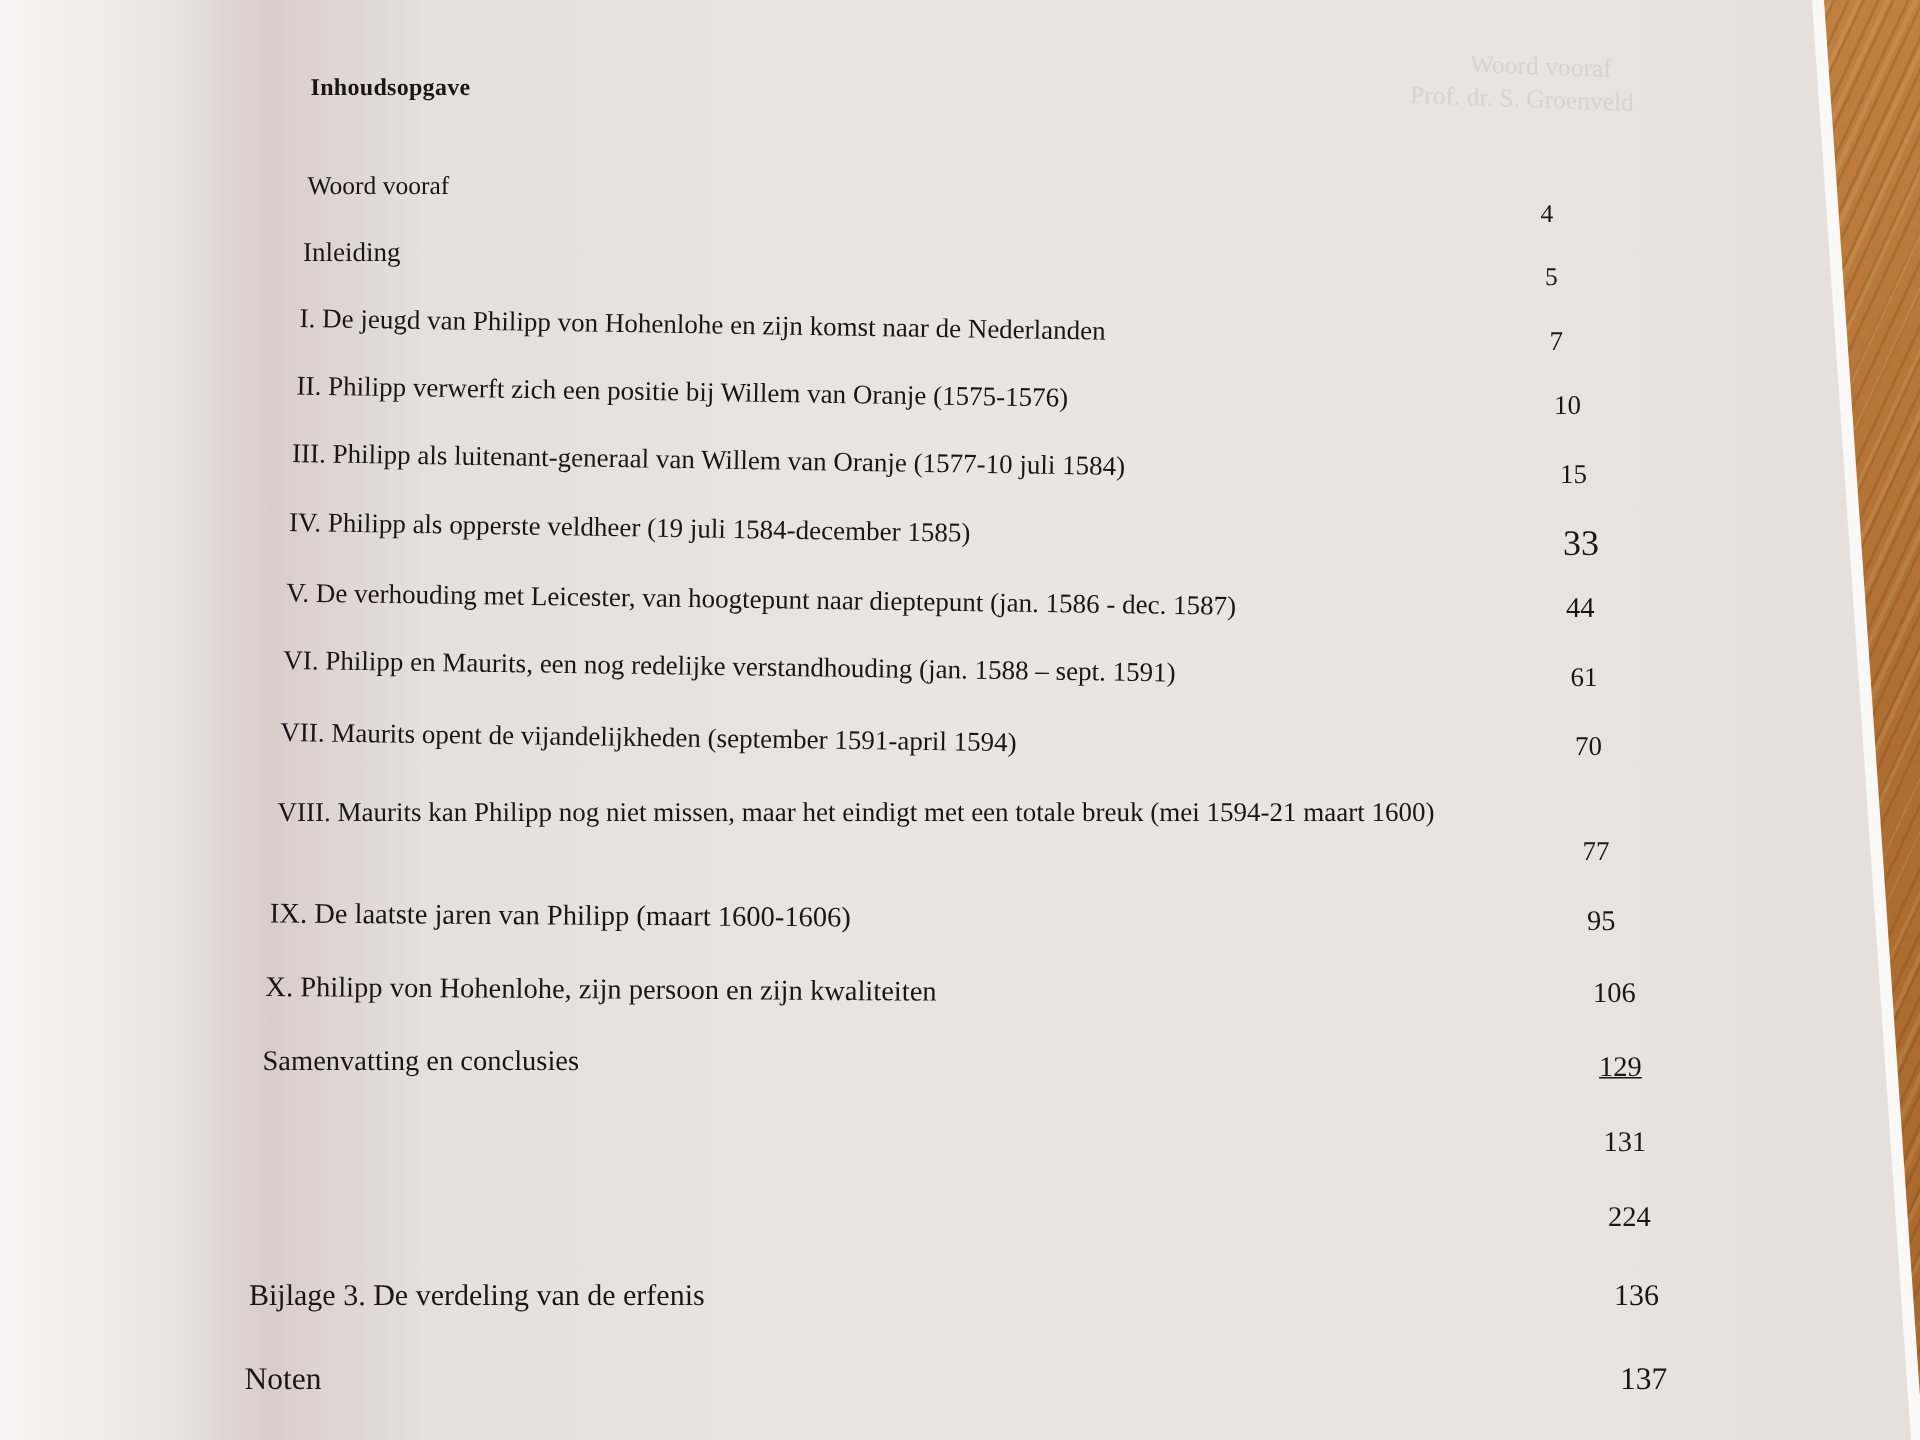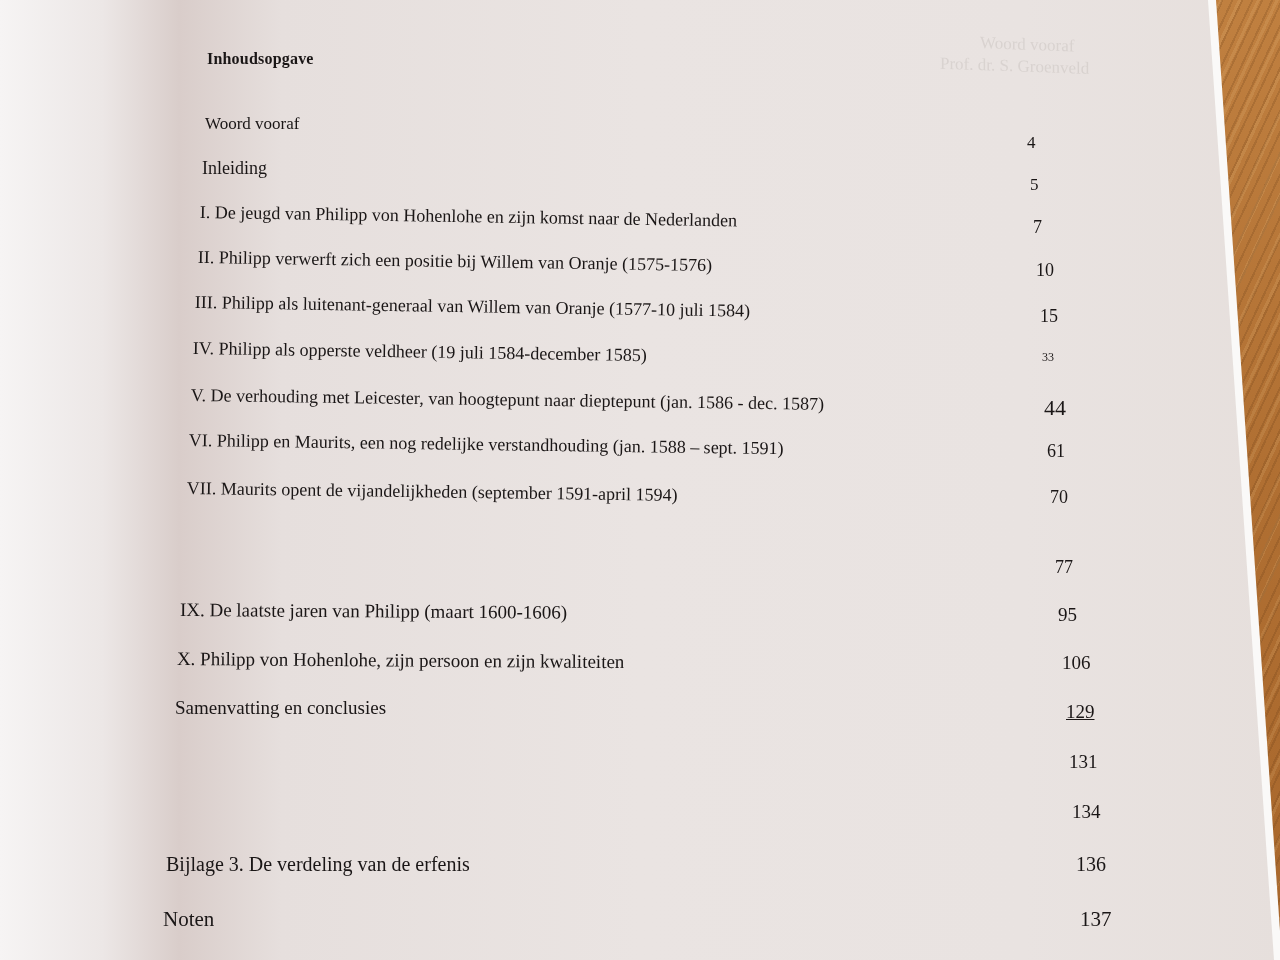--- a/index.html
+++ b/index.html
@@ -77,57 +77,61 @@
   <div class="entry" style="left:1036px;top:244px;font-size:18px;text-align:right;">10</div>
 
   <div class="entry" style="left:195px;top:276px;font-size:18px;transform:rotate(0.9deg);transform-origin:left top;">
     <span class="label">III. Philipp als luitenant-generaal van Willem van Oranje (1577-10 juli 1584)</span>
   </div>
   <div class="entry" style="left:1040px;top:290px;font-size:18px;">15</div>
 
   <div class="entry" style="left:193px;top:322px;font-size:18px;transform:rotate(0.9deg);transform-origin:left top;">
     <span class="label">IV. Philipp als opperste veldheer (19 juli 1584-december 1585)</span>
   </div>
-  <div class="entry" style="left:1042px;top:334px;font-size:12px;">33</div>
+  <div class="entry" style="left:1042px;top:334px;font-size:24px;">33</div>
 
   <div class="entry" style="left:191px;top:369px;font-size:18px;transform:rotate(0.8deg);transform-origin:left top;">
     <span class="label">V. De verhouding met Leicester, van hoogtepunt naar dieptepunt (jan. 1586 - dec. 1587)</span>
   </div>
-  <div class="entry" style="left:1044px;top:379px;font-size:22px;">44</div>
+  <div class="entry" style="left:1044px;top:379px;font-size:19px;">44</div>
 
   <div class="entry" style="left:189px;top:414px;font-size:18px;transform:rotate(0.8deg);transform-origin:left top;">
     <span class="label">VI. Philipp en Maurits, een nog redelijke verstandhouding (jan. 1588 – sept. 1591)</span>
   </div>
   <div class="entry" style="left:1047px;top:425px;font-size:18px;">61</div>
 
   <div class="entry" style="left:187px;top:462px;font-size:18px;transform:rotate(0.8deg);transform-origin:left top;">
     <span class="label">VII. Maurits opent de vijandelijkheden (september 1591-april 1594)</span>
   </div>
   <div class="entry" style="left:1050px;top:471px;font-size:18px;">70</div>
 
+  <div class="entry" style="left:185px;top:515px;font-size:18px;line-height:21px;">
+    <div class="label">VIII. Maurits kan Philipp nog niet missen, maar het eindigt met een totale breuk</div>
+    <div class="label">(mei 1594-21 maart 1600)</div>
+  </div>
   <div class="entry" style="left:1055px;top:541px;font-size:18px;">77</div>
 
   <div class="entry" style="left:180px;top:583px;font-size:19px;transform:rotate(0.4deg);transform-origin:left top;">
     <span class="label">IX. De laatste jaren van Philipp (maart 1600-1606)</span>
   </div>
   <div class="entry" style="left:1058px;top:588px;font-size:19px;">95</div>
 
   <div class="entry" style="left:177px;top:632px;font-size:19px;transform:rotate(0.4deg);transform-origin:left top;">
     <span class="label">X. Philipp von Hohenlohe, zijn persoon en zijn kwaliteiten</span>
   </div>
   <div class="entry" style="left:1062px;top:636px;font-size:19px;">106</div>
 
   <div class="entry" style="left:175px;top:681px;font-size:19px;">
     <span class="label">Samenvatting en conclusies</span>
   </div>
   <div class="entry" style="left:1066px;top:685px;font-size:19px;text-decoration:underline;">129</div>
 
   <div class="entry" style="left:1069px;top:735px;font-size:19px;">131</div>
 
-  <div class="entry" style="left:1072px;top:785px;font-size:19px;">134</div>
+  <div class="entry" style="left:1072px;top:785px;font-size:19px;">224</div>
 
   <div class="entry" style="left:166px;top:837px;font-size:20px;">
     <span class="label">Bijlage 3. De verdeling van de erfenis</span>
   </div>
   <div class="entry" style="left:1076px;top:837px;font-size:20px;">136</div>
 
   <div class="entry" style="left:163px;top:891px;font-size:21px;">
     <span class="label">Noten</span>
   </div>
   <div class="entry" style="left:1080px;top:891px;font-size:21px;">137</div>

